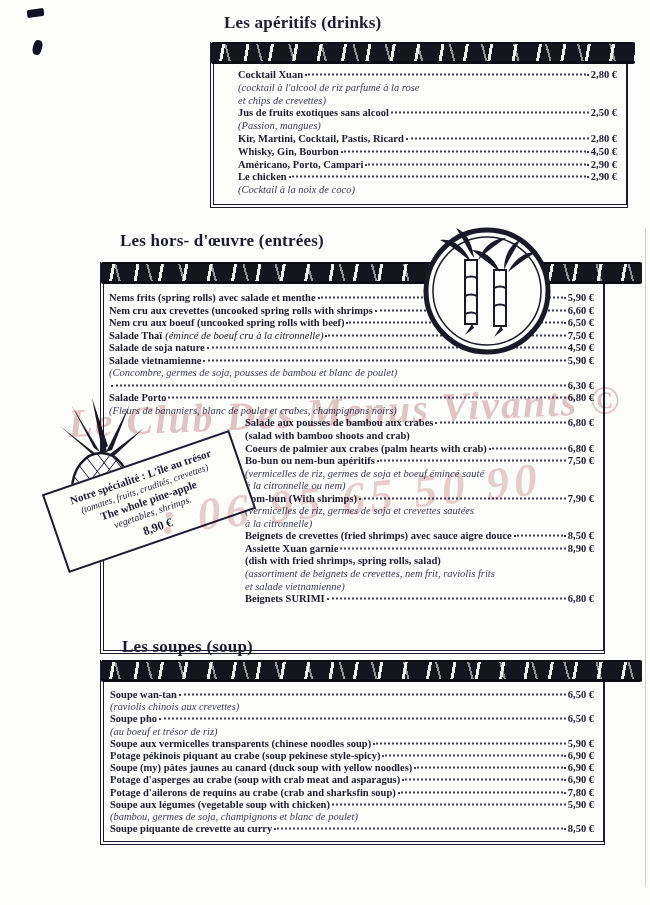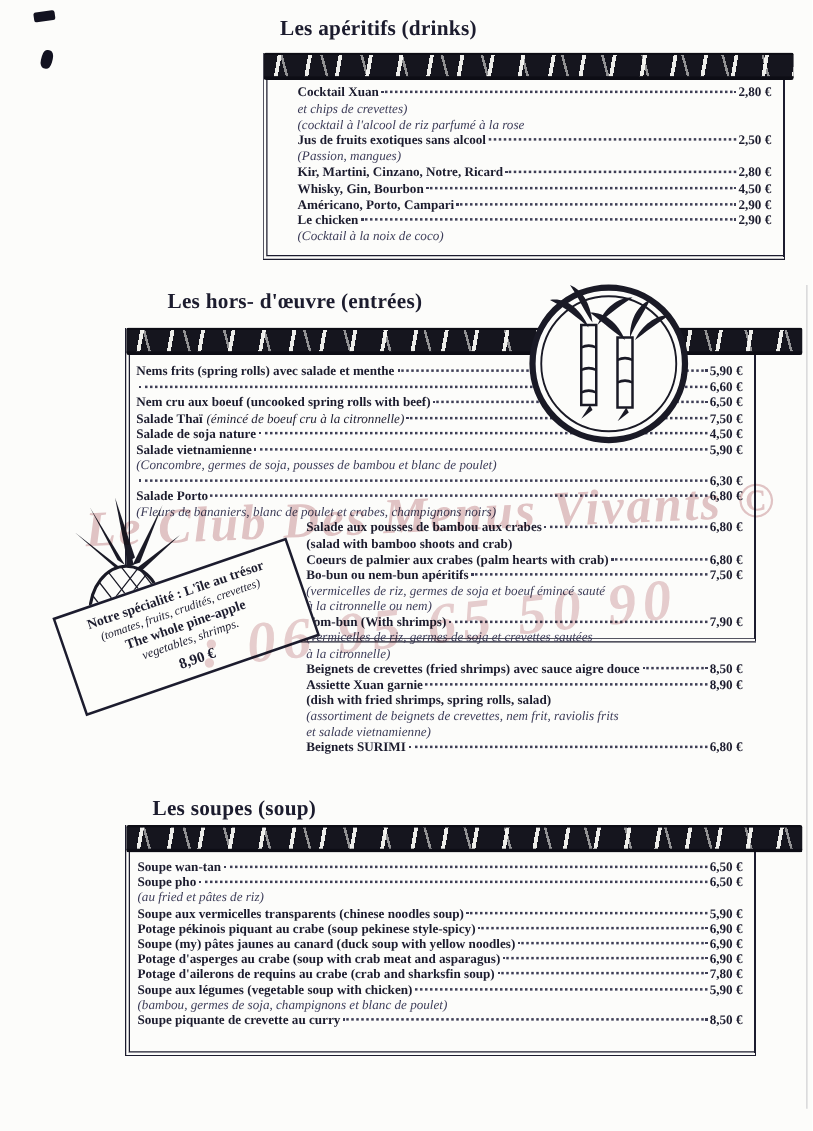--- a/index.html
+++ b/index.html
@@ -14,26 +14,26 @@
         background-image:
           repeating-linear-gradient(100deg, rgba(250,250,246,0) 0 11px, rgba(250,250,246,.95) 11px 14px, rgba(250,250,246,0) 14px 24px),
           repeating-linear-gradient(75deg, rgba(250,250,246,0) 0 17px, rgba(250,250,246,.55) 17px 19px, rgba(250,250,246,0) 19px 31px);
         border-top:2px solid #0d0d15;border-bottom:3px solid #0d0d15;box-sizing:border-box;}
   .box-content{position:absolute;left:0;right:0;bottom:0;}
   #box1 .box-content{top:22px;padding:5px 9px 0 24px;--lh:12.8px;}
   #box2 .box-content{top:26px;padding:4px 9px 0 5px;--lh:12.55px;}
   #box3 .box-content{top:24px;padding:5px 9px 0 6px;--lh:12.2px;}
   #box1{left:210px;top:42px;width:418px;height:166px;}
   #box1 .rope{width:424px;}
-  #box2{left:100px;top:262px;width:505px;height:252px;font-family:Liberation Serif, serif;}
+  #box2{left:100px;top:262px;width:505px;height:392px;font-family:Liberation Serif, serif;}
   #box2 .rope{width:541px;}
   #box3{left:100px;top:660px;width:505px;height:185px;padding-left:32px;}
   #box3 .rope{width:541px;}
   #title1{left:224px;top:13px;}
-  #title2{left:134px;top:231px;}
+  #title2{left:120px;top:231px;}
   #title3{left:122px;top:637px;}
   .row{display:flex;align-items:baseline;line-height:var(--lh,12.6px);font-size:10.5px;}
   .iname{font-weight:bold;white-space:nowrap;}
   .iname-it{font-style:italic;font-weight:normal;white-space:nowrap;padding-left:3px;}
   .leader{flex:1 1 auto;min-width:8px;border-bottom:2px dotted #2a2a44;margin:0 2px;transform:translateY(-2.5px);opacity:.9;}
   .price{font-weight:bold;white-space:nowrap;}
   .desc span{font-style:italic;color:var(--desc);}
   .row.bdesc span{font-style:normal;font-weight:bold;color:var(--ink);}
   .indent{padding-left:136px;}
   #logo{position:absolute;left:422px;top:226px;z-index:4;}
@@ -65,35 +65,35 @@
   <div id="title1" class="sec-title">Les apéritifs (drinks)</div>
   <div id="box1" class="menu-box">
     <div class="rope"></div>
     <div class="box-content">
         <div class="row item">
           <span class="iname">Cocktail Xuan</span>
           <span class="leader"></span>
           <span class="price">2,80 €</span>
         </div>
         <div class="row desc idesc">
+          <span>(cocktail à l'alcool de riz parfumé à la rose</span>
+        </div>
+        <div class="row desc idesc">
           <span>et chips de crevettes)</span>
         </div>
-        <div class="row desc idesc">
-          <span>(cocktail à l'alcool de riz parfumé à la rose</span>
-        </div>
         <div class="row item">
           <span class="iname">Jus de fruits exotiques sans alcool</span>
           <span class="leader"></span>
           <span class="price">2,50 €</span>
         </div>
         <div class="row desc idesc">
           <span>(Passion, mangues)</span>
         </div>
         <div class="row item">
-          <span class="iname">Kir, Martini, Cinzano, Notre, Ricard</span>
+          <span class="iname">Kir, Martini, Cocktail, Pastis, Ricard</span>
           <span class="leader"></span>
           <span class="price">2,80 €</span>
         </div>
         <div class="row item">
           <span class="iname">Whisky, Gin, Bourbon</span>
           <span class="leader"></span>
           <span class="price">4,50 €</span>
         </div>
         <div class="row item">
           <span class="iname">Américano, Porto, Campari</span>
@@ -114,20 +114,21 @@
   <div id="title2" class="sec-title">Les hors- d'œuvre (entrées)</div>
   <div id="box2" class="menu-box">
     <div class="rope"></div>
     <div class="box-content">
         <div class="row item">
           <span class="iname">Nems frits (spring rolls) avec salade et menthe</span>
           <span class="leader"></span>
           <span class="price">5,90 €</span>
         </div>
         <div class="row item">
+          <span class="iname">Nem cru aux crevettes (uncooked spring rolls with shrimps</span>
           <span class="leader"></span>
           <span class="price">6,60 €</span>
         </div>
         <div class="row item">
           <span class="iname">Nem cru aux boeuf (uncooked spring rolls with beef)</span>
           <span class="leader"></span>
           <span class="price">6,50 €</span>
         </div>
         <div class="row item">
           <span class="iname">Salade Thaï</span>
@@ -224,27 +225,30 @@
 
   <div id="title3" class="sec-title">Les soupes (soup)</div>
   <div id="box3" class="menu-box">
     <div class="rope"></div>
     <div class="box-content">
         <div class="row item">
           <span class="iname">Soupe wan-tan</span>
           <span class="leader"></span>
           <span class="price">6,50 €</span>
         </div>
+        <div class="row desc idesc">
+          <span>(raviolis chinois aux crevettes)</span>
+        </div>
         <div class="row item">
           <span class="iname">Soupe pho</span>
           <span class="leader"></span>
           <span class="price">6,50 €</span>
         </div>
         <div class="row desc idesc">
-          <span>(au fried et pâtes de riz)</span>
+          <span>(au boeuf et trésor de riz)</span>
         </div>
         <div class="row item">
           <span class="iname">Soupe aux vermicelles transparents (chinese noodles soup)</span>
           <span class="leader"></span>
           <span class="price">5,90 €</span>
         </div>
         <div class="row item">
           <span class="iname">Potage pékinois piquant au crabe (soup pekinese style-spicy)</span>
           <span class="leader"></span>
           <span class="price">6,90 €</span>

